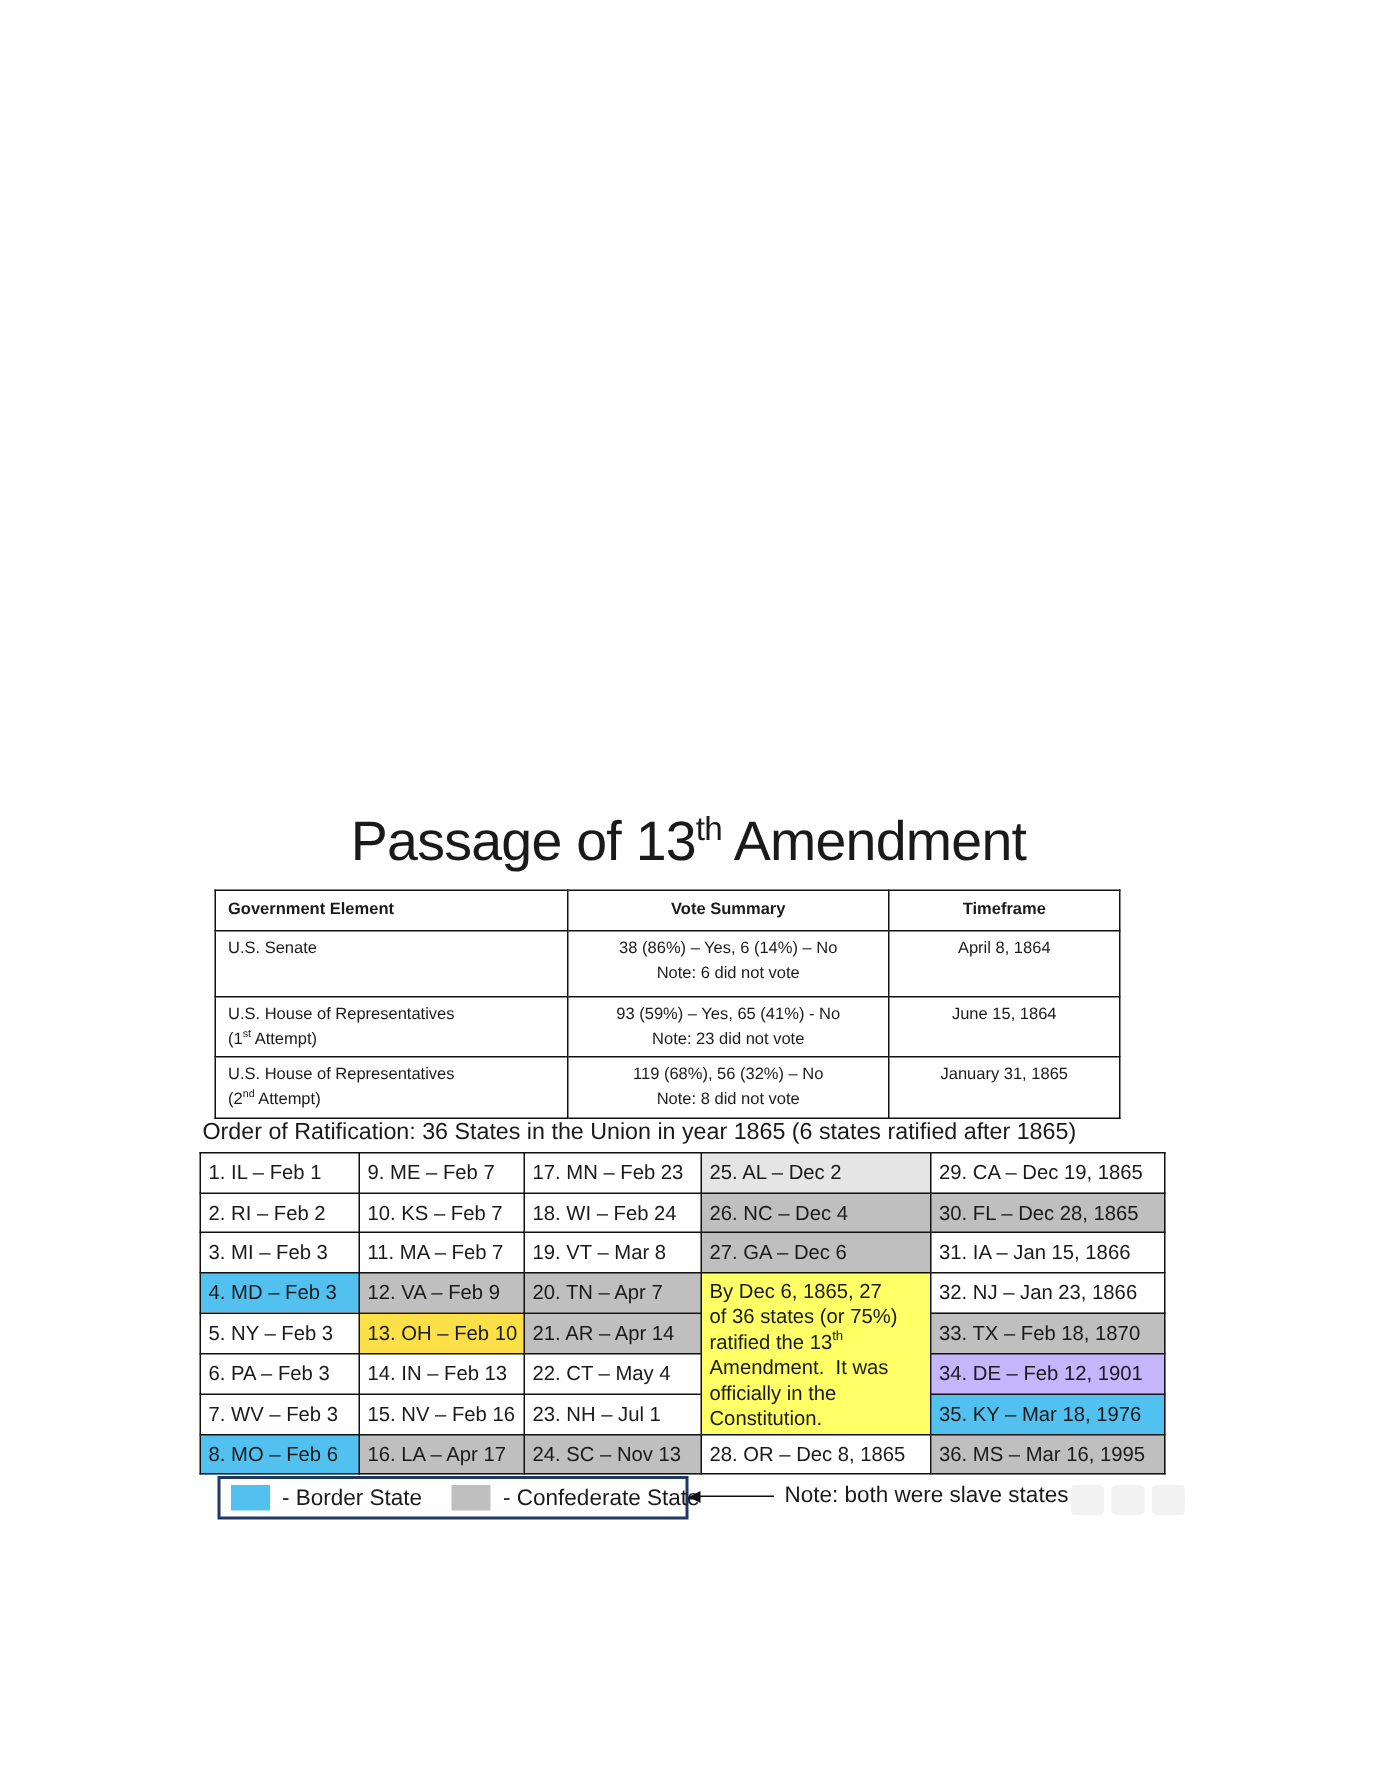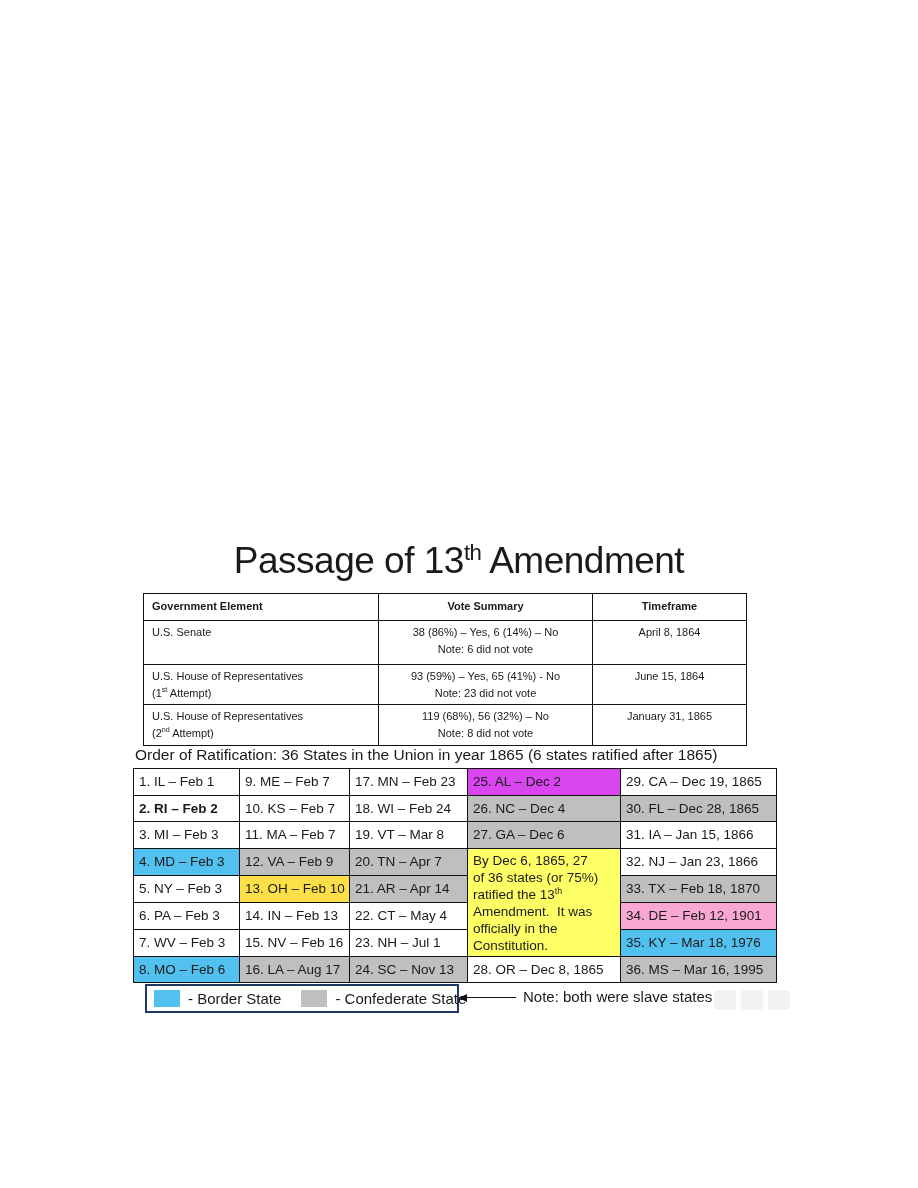--- a/index.html
+++ b/index.html
@@ -112,25 +112,25 @@
         <col style="width:110px">
         <col style="width:118px">
         <col style="width:153px">
         <col style="width:156px">
       </colgroup>
     <tbody>
         <tr>
           <td style="background: rgb(255, 255, 255);">1. IL – Feb 1</td>
           <td style="background: rgb(255, 255, 255);">9. ME – Feb 7</td>
           <td style="background: rgb(255, 255, 255);">17. MN – Feb 23</td>
-          <td style="background: #d946ef;">25. AL – Dec 2</td>
+          <td style="background: #e5e5e5;">25. AL – Dec 2</td>
           <td style="background: rgb(255, 255, 255);">29. CA – Dec 19, 1865</td>
         </tr>
         <tr>
-          <td style="background: rgb(255, 255, 255); font-weight: bold;">2. RI – Feb 2</td>
+          <td style="background: rgb(255, 255, 255);">2. RI – Feb 2</td>
           <td style="background: rgb(255, 255, 255);">10. KS – Feb 7</td>
           <td style="background: rgb(255, 255, 255);">18. WI – Feb 24</td>
           <td style="background: rgb(191, 191, 191);">26. NC – Dec 4</td>
           <td style="background: rgb(191, 191, 191);">30. FL – Dec 28, 1865</td>
         </tr>
         <tr>
           <td style="background: rgb(255, 255, 255);">3. MI – Feb 3</td>
           <td style="background: rgb(255, 255, 255);">11. MA – Feb 7</td>
           <td style="background: rgb(255, 255, 255);">19. VT – Mar 8</td>
           <td style="background: rgb(191, 191, 191);">27. GA – Dec 6</td>
@@ -146,31 +146,31 @@
         <tr>
           <td style="background: rgb(255, 255, 255);">5. NY – Feb 3</td>
           <td style="background: #fde047;">13. OH – Feb 10</td>
           <td style="background: rgb(191, 191, 191);">21. AR – Apr 14</td>
           <td style="background: rgb(191, 191, 191);">33. TX – Feb 18, 1870</td>
         </tr>
         <tr>
           <td style="background: rgb(255, 255, 255);">6. PA – Feb 3</td>
           <td style="background: rgb(255, 255, 255);">14. IN – Feb 13</td>
           <td style="background: rgb(255, 255, 255);">22. CT – May 4</td>
-          <td style="background: #f9a8d4;">34. DE – Feb 12, 1901</td>
+          <td style="background: #c4b5fd;">34. DE – Feb 12, 1901</td>
         </tr>
         <tr>
           <td style="background: rgb(255, 255, 255); margin-left: 12px;">7. WV – Feb 3</td>
           <td style="background: rgb(255, 255, 255);">15. NV – Feb 16</td>
           <td style="background: rgb(255, 255, 255);">23. NH – Jul 1</td>
           <td style="background: rgb(83, 193, 240);">35. KY – Mar 18, 1976</td>
         </tr>
         <tr>
           <td style="background: rgb(83, 193, 240);">8. MO – Feb 6</td>
-          <td style="background: rgb(191, 191, 191);">16. LA – Aug 17</td>
+          <td style="background: rgb(191, 191, 191);">16. LA – Apr 17</td>
           <td style="background: rgb(191, 191, 191);">24. SC – Nov 13</td>
           <td style="background: rgb(255, 255, 255);">28. OR – Dec 8, 1865</td>
           <td style="background: rgb(191, 191, 191);">36. MS – Mar 16, 1995</td>
         </tr>
       </tbody>
   </table>
 
   <div id="legend-box" style="border-color: rgb(31, 56, 100);">
     <div class="swatch" id="border-swatch" style="background: rgb(83, 193, 240);"></div>
     <div class="legend-label">- Border State</div>

